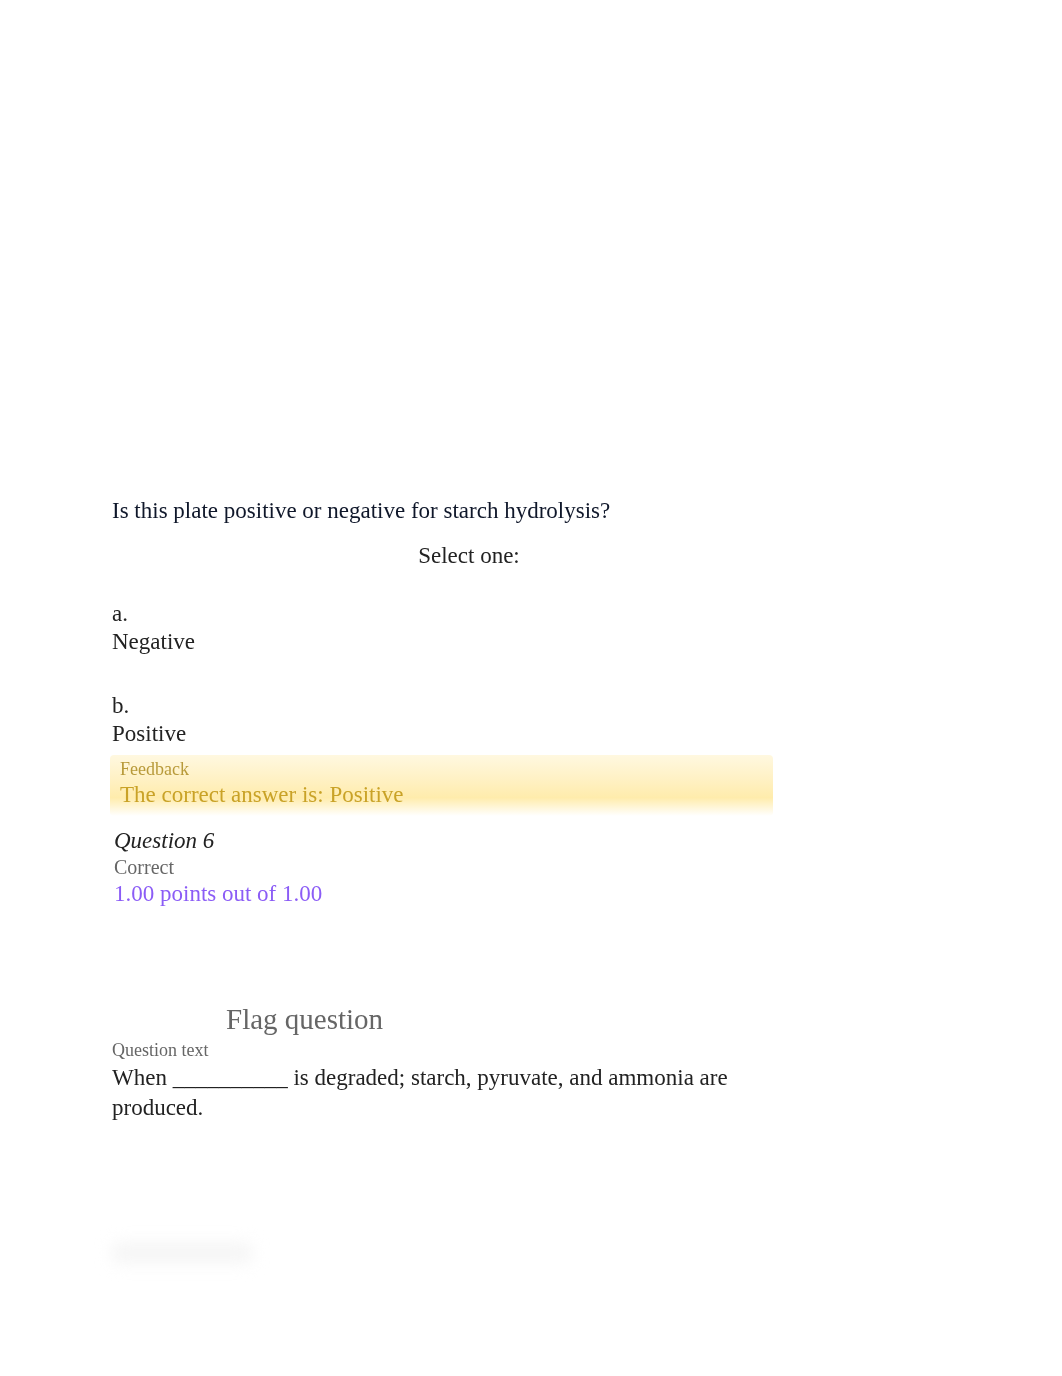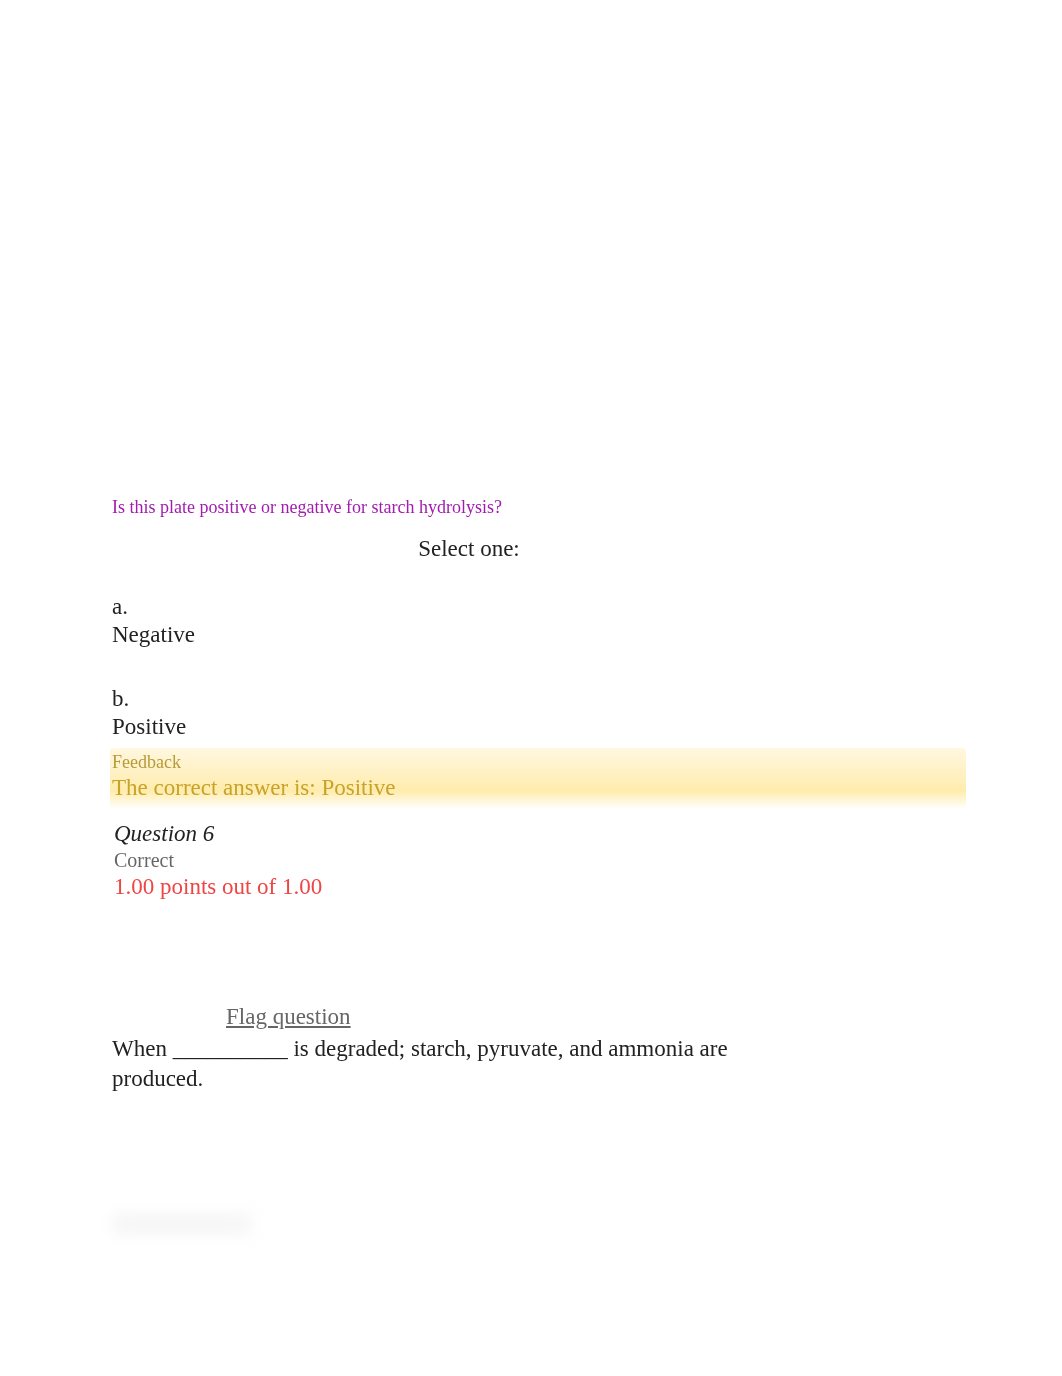--- a/index.html
+++ b/index.html
@@ -12,22 +12,22 @@
       min-height: 1376px;
     }
     .content {
       padding: 0 0 0 112px;
       width: 810px;
     }
     .spacer-top {
       height: 495px;
     }
     .question-text {
-      font-size: 18px;
-      color: #a21caf;
+      font-size: 23px;
+      color: #0f172a;
       margin: 0 0 16px 0;
       line-height: 1.4;
     }
     .select-one {
       font-size: 23px;
       color: #222222;
       margin: 0 0 2px 16px;
       text-align: center;
     }
     .option-block {
@@ -47,23 +47,23 @@
       color: #222222;
       margin: 4px 0 0 0;
     }
     .option-label {
       font-size: 23px;
       color: #222222;
       margin: 2px 0 8px 0;
     }
     .feedback-box {
       background: linear-gradient(to bottom, #fff8e0 0%, #fff1c4 40%, #ffecac 70%, #ffffff 100%);
-      padding: 4px 0 8px 0;
+      padding: 4px 0 8px 8px;
       margin: 4px 0 12px -2px;
-      width: 856px;
+      width: 663px;
       border-radius: 4px;
     }
     .feedback-label {
       font-size: 18px;
       color: #b89a3a;
       margin: 0 0 2px 0;
       padding-left: 2px;
     }
     .feedback-answer {
       font-size: 23px;
@@ -77,31 +77,30 @@
       margin: 8px 0 0 2px;
       font-style: italic;
     }
     .correct-label {
       font-size: 20px;
       color: #666666;
       margin: 2px 0 0 2px;
     }
     .points-label {
       font-size: 23px;
-      color: #ef4444;
+      color: #8b5cf6;
       margin: 2px 0 0 2px;
     }
     .flag-spacer {
       height: 92px;
     }
     .flag-question {
-      font-size: 23px;
+      font-size: 29px;
       color: #666666;
-      margin: 12px 0 4px 114px;
-      text-decoration: underline;
+      margin: 4px 0 4px 114px;
     }
     .question-text-label {
       font-size: 18px;
       color: #666666;
       margin: 0 0 2px 0;
     }
     .q6-text {
       font-size: 23px;
       color: #222222;
       margin: 0;
@@ -149,18 +148,19 @@
   <div class="question-header">
     <span>Question </span><span>6</span>
   </div>
   <div class="correct-label">Correct</div>
   <div class="points-label">1.00 points out of 1.00</div>
 
   <div class="flag-spacer"></div>
 
   <div class="flag-question">Flag question</div>
 
+  <div class="question-text-label">Question text</div>
 
   <p class="q6-text">When __________ is degraded; starch, pyruvate, and ammonia are produced.</p>
 
   <div class="bottom-blur"></div>
 
 </div>
 
 </body></html>

